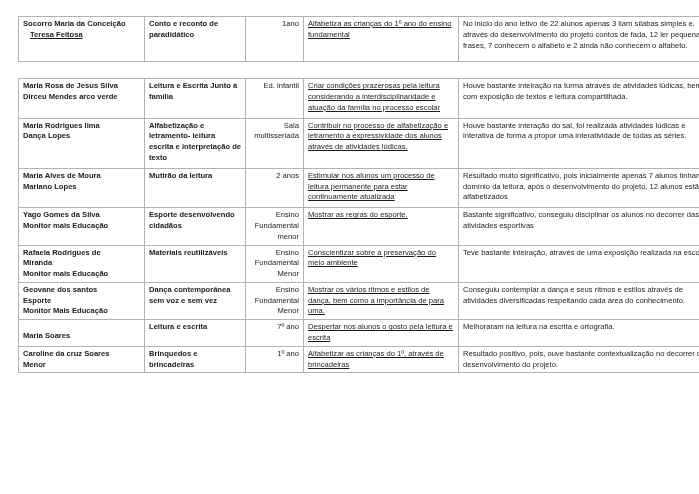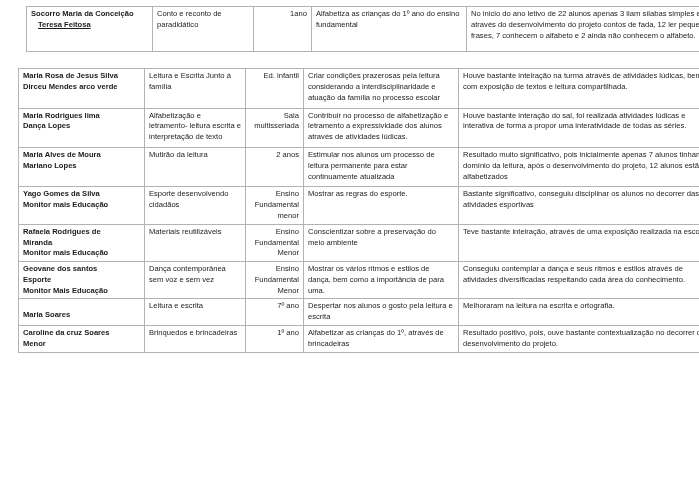--- a/index.html
+++ b/index.html
@@ -44,26 +44,26 @@
   }
   td.name-cell .indent {
     display: block;
     padding-left: 7px;
     text-decoration: underline;
   }
   td.name-cell .line {
     display: block;
   }
   .spacer-a { height: 16px; }
-  .table1-wrap { padding-top: 6px; margin-left: 8px; }
+  .table1-wrap { padding-top: 16px; }
   
   .c1 { width: 117px; }
-  .c2 { width: 92px; }
+  .c2 { width: 92px; font-weight: bold; }
   .c3 { width: 49px; text-align: right; }
-  .c4 { width: 146px; }
+  .c4 { width: 146px; text-decoration: underline; }
   .c5 { width: 251px; }
   
   tr.r-tall td { padding-bottom: 10px; }
   tr.r-pad td { padding-bottom: 4px; }
   .blank { min-height: 9px; display:block; }
 </style>
 </head>
 <body>
 
 <div class="page">

